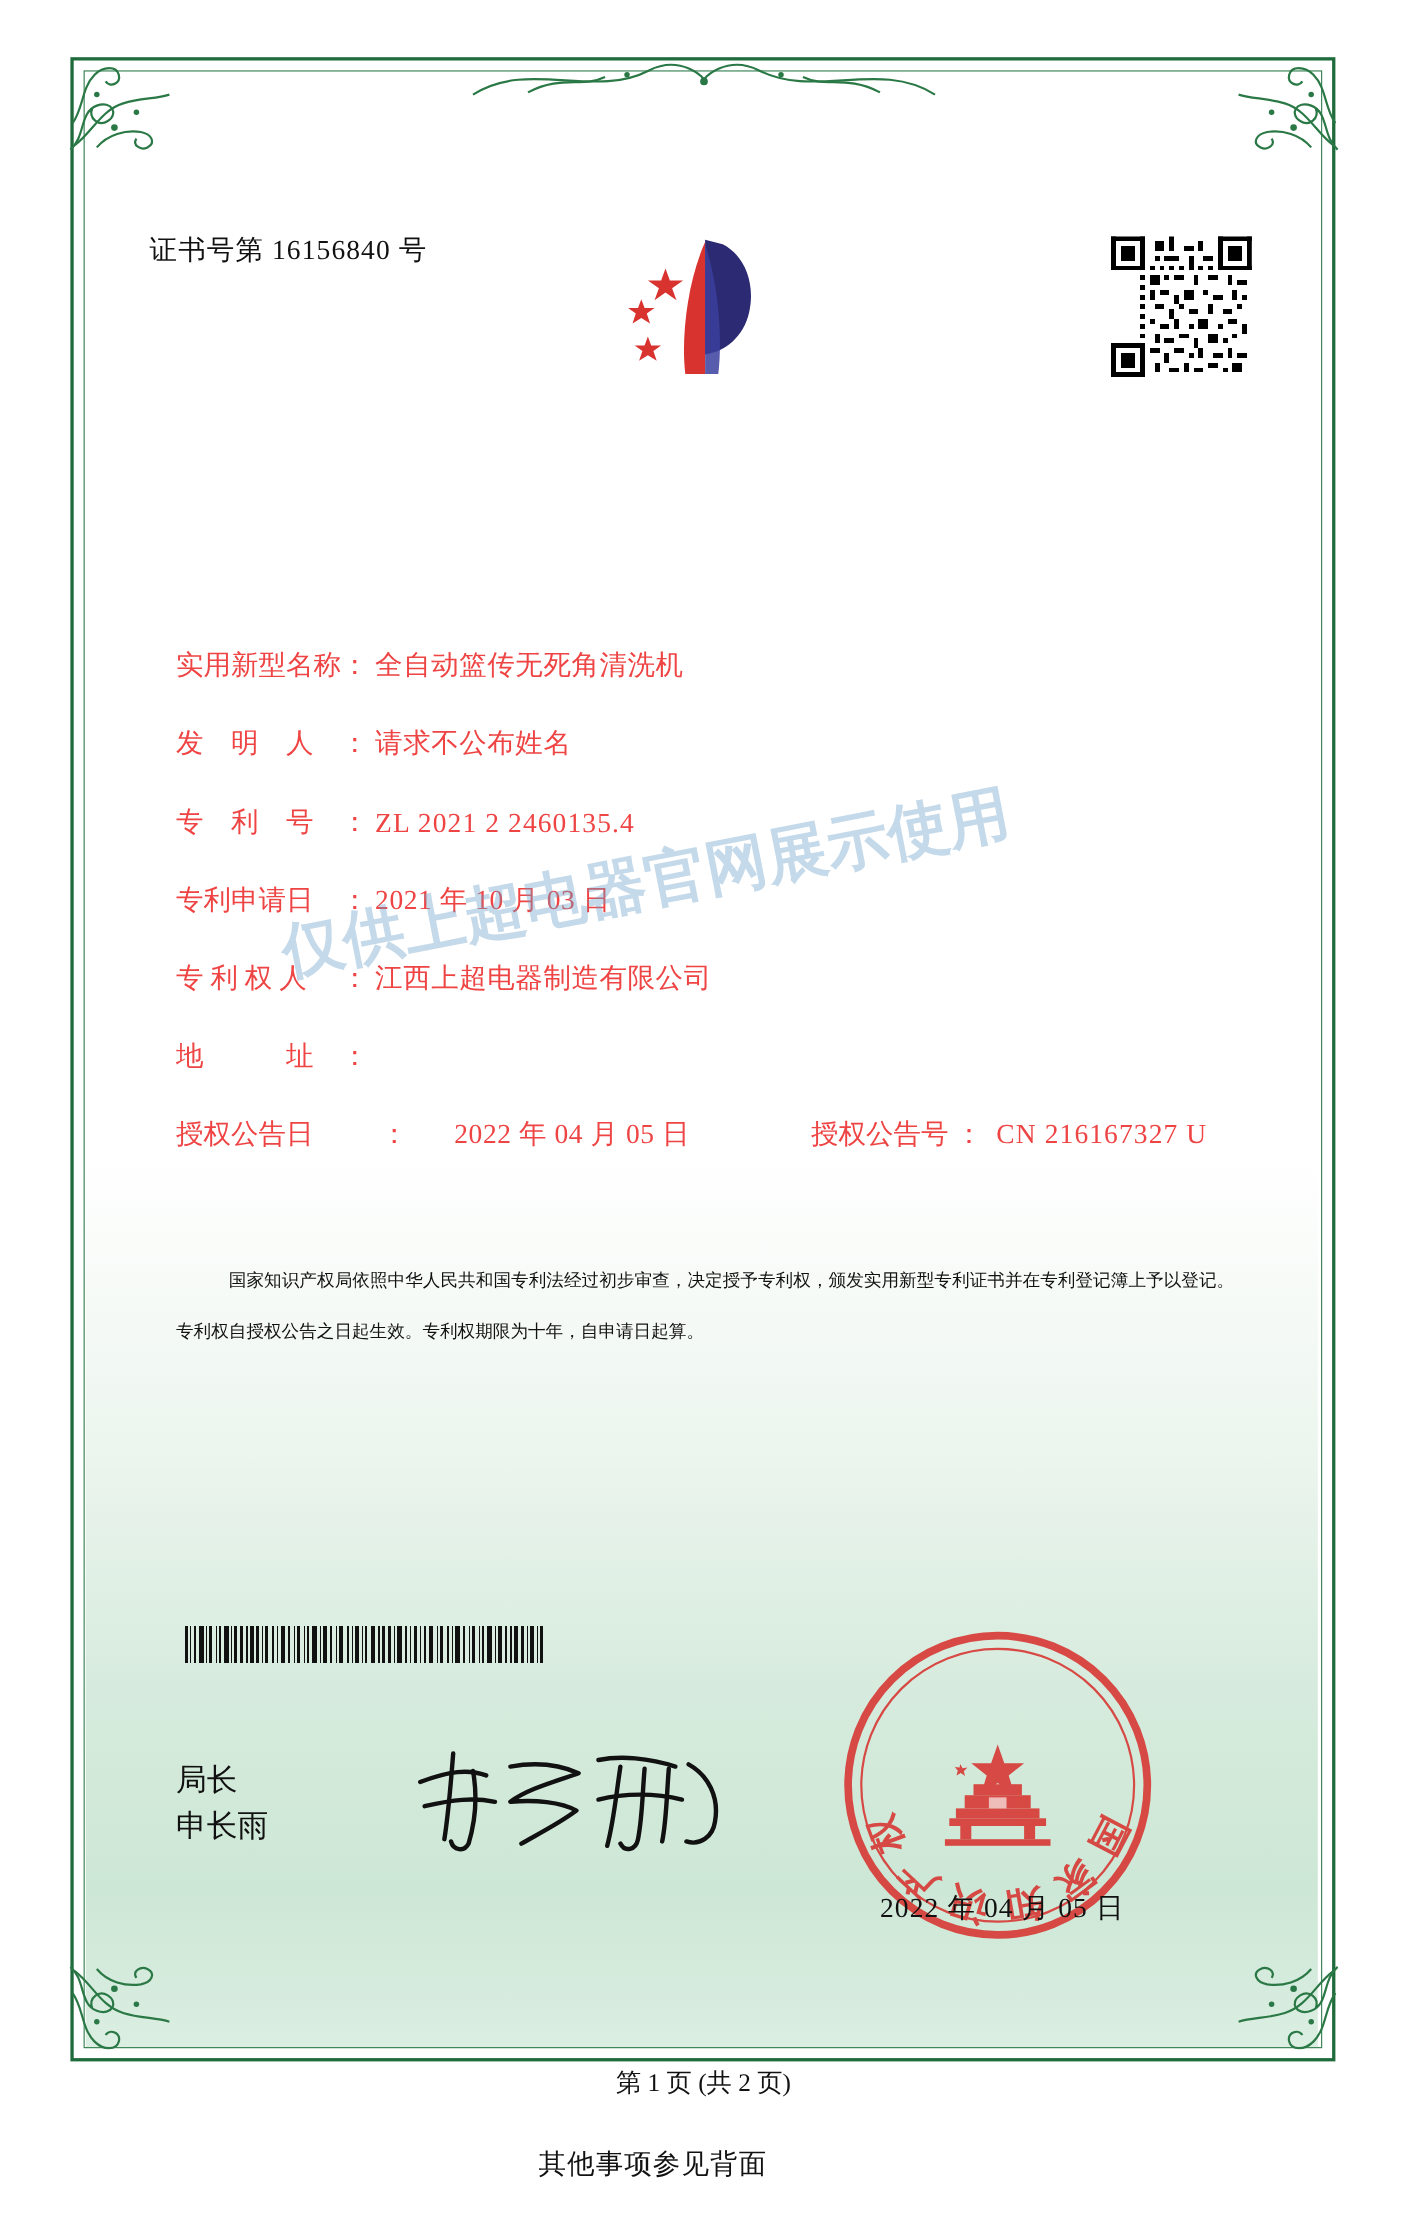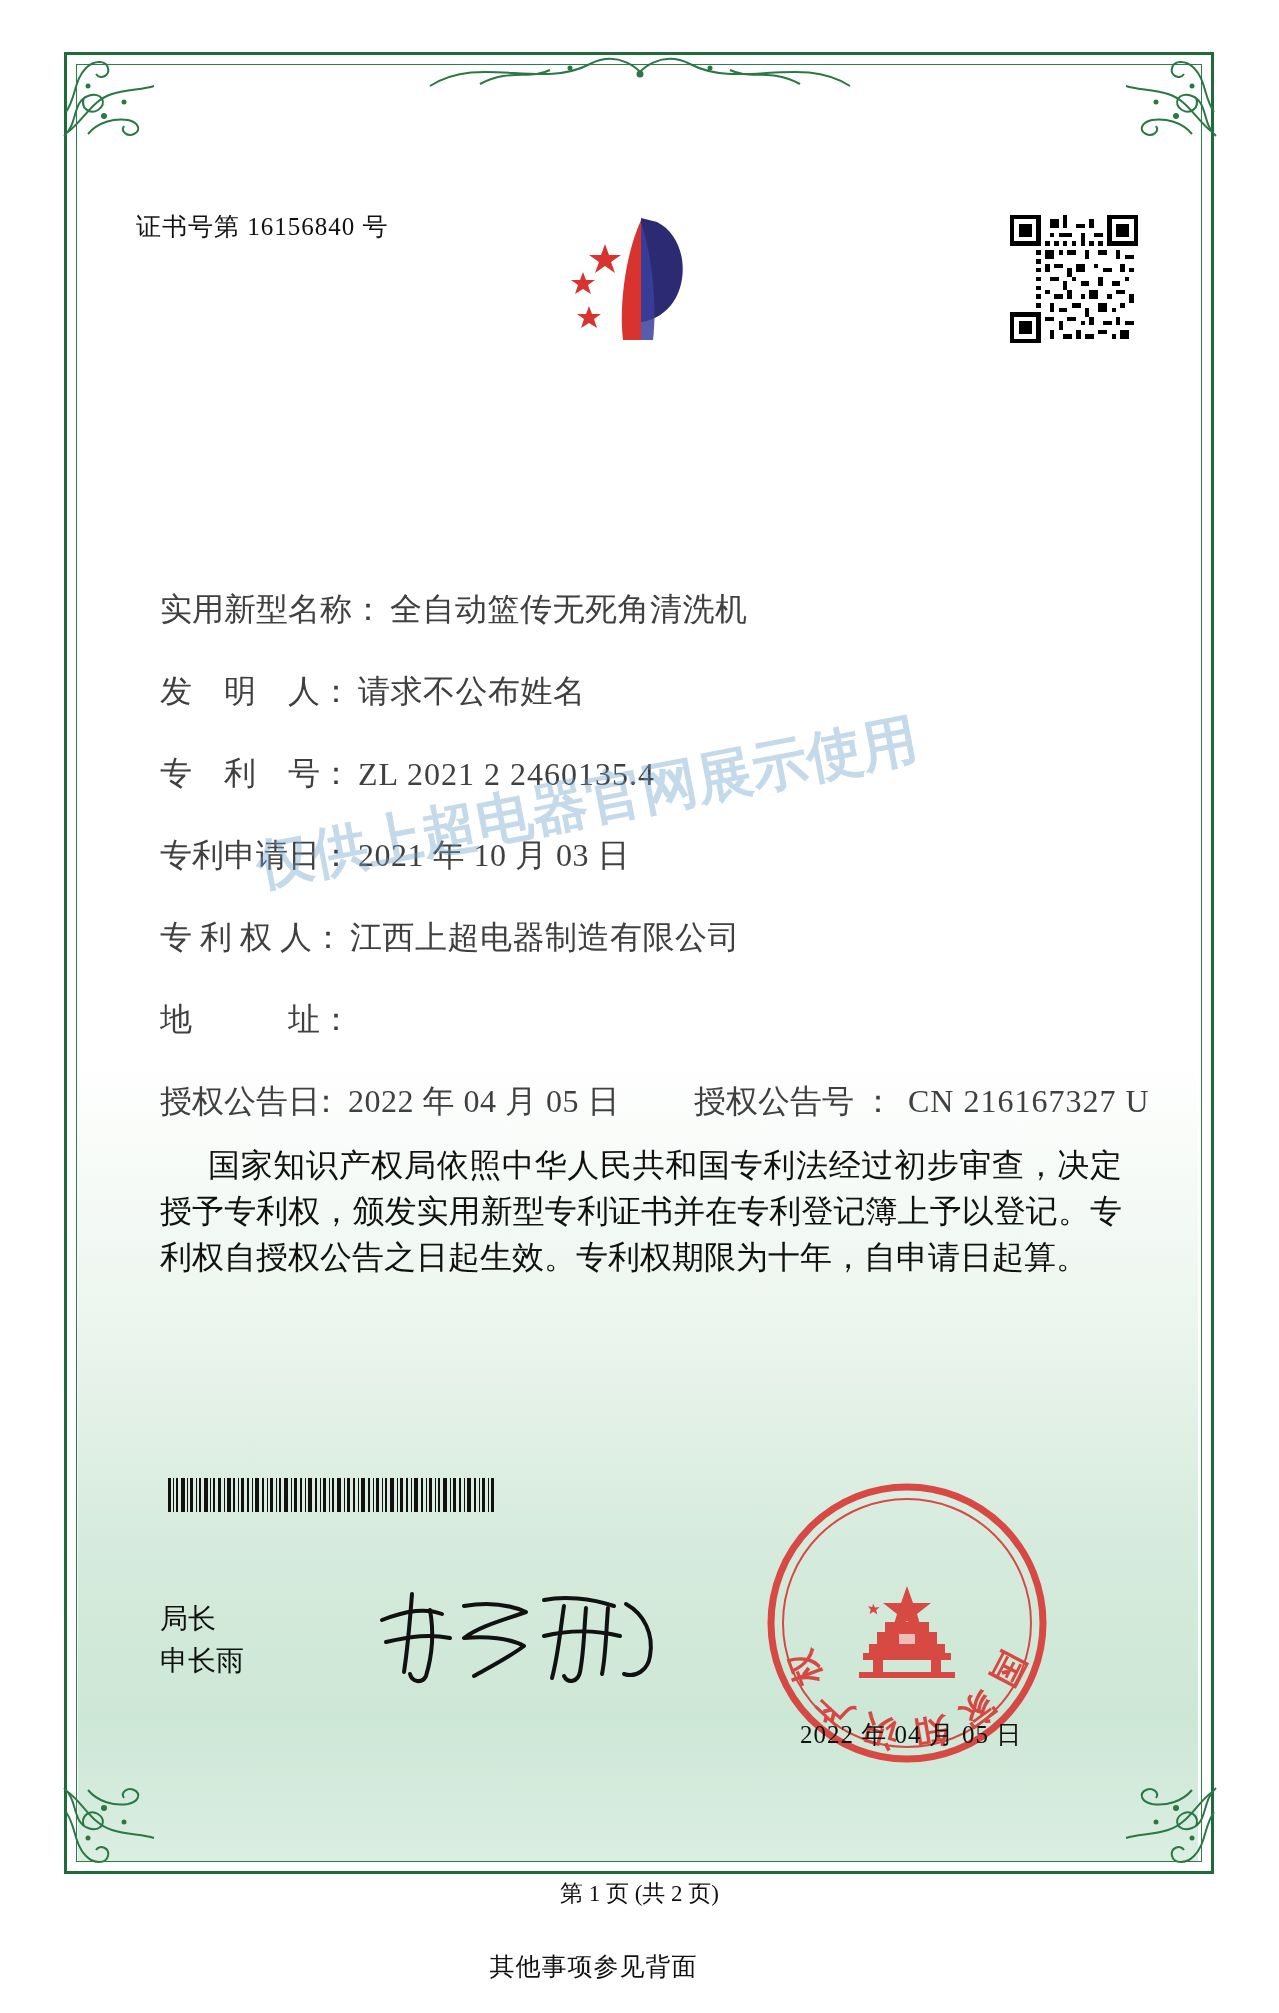--- a/index.html
+++ b/index.html
@@ -118,45 +118,45 @@
   }
 
   
   .fields {
     position: absolute;
     left: 160px; top: 588px;
     width: 980px;
   }
   .field-row {
     display: flex;
-    align-items: center;
+    align-items: flex-end;
     margin-bottom: 38px;
-    font-size: 32px;
-    color: #404040;
+    font-size: 25px;
+    color: #ef4444;
     white-space: nowrap;
   }
   .field-label {
     display: inline-block;
     min-width: 150px;
     letter-spacing: 0px;
   }
   .field-sep { padding-right: 6px; }
   .field-value { letter-spacing: 0.5px; }
   .field-value.mono { font-family: "Liberation Serif", serif; letter-spacing: 1px; }
 
-  .field-row.dual { margin-bottom: 30px; }
+  .field-row.dual { margin-bottom: 30px; gap: 36px; }
   .dual-second { margin-left: 74px; }
   .dual-second .field-label { min-width: 0; }
 
   
   .para {
     position: absolute;
     left: 160px;
     width: 962px;
-    font-size: 32px;
+    font-size: 16px;
     line-height: 46px;
     color: #111;
     text-align: justify;
     text-justify: inter-ideograph;
     text-indent: 48px;
   }
   #para-1 { top: 1142px; }
   #para-2 { top: 1282px; }
 
   

